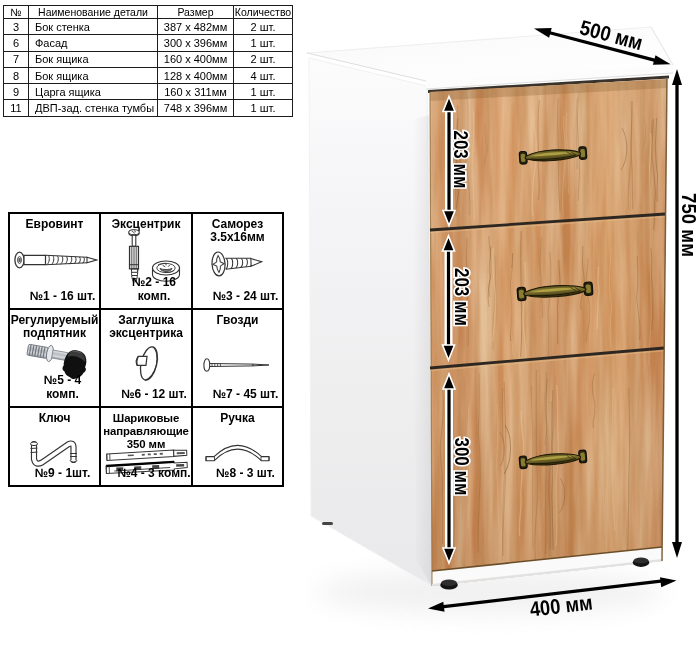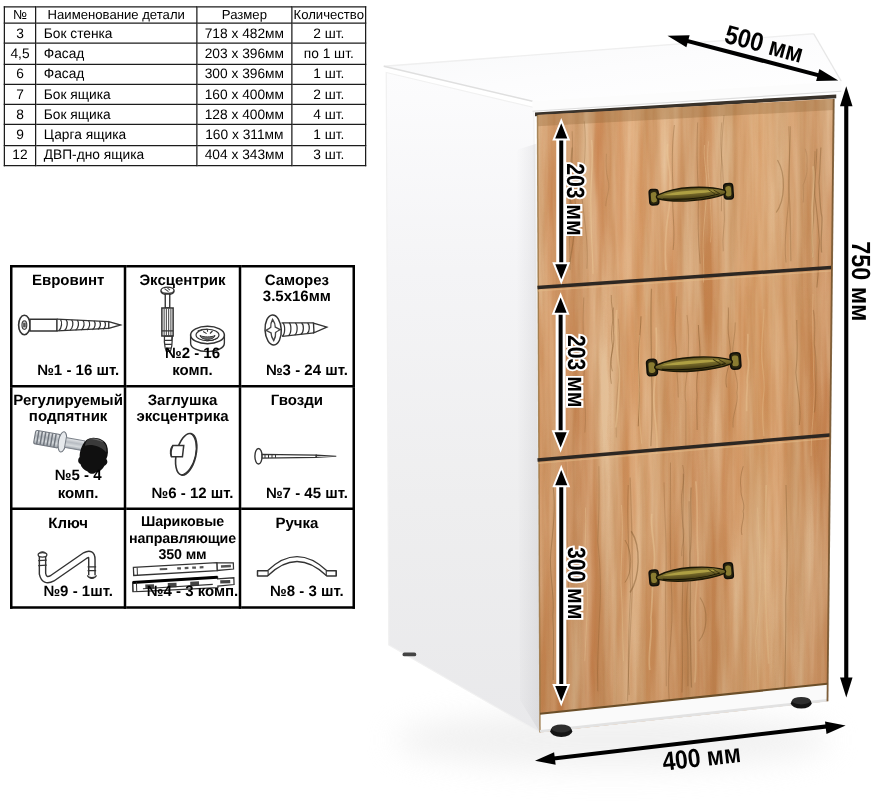--- a/index.html
+++ b/index.html
@@ -26,28 +26,22 @@
 <tbody>
         <tr class="h">
           <td>№</td>
           <td>Наименование детали</td>
           <td>Размер</td>
           <td>Количество</td>
         </tr>
 <tr>
           <td>3</td>
           <td class="n">Бок стенка</td>
-          <td>718 х 482мм</td>
+          <td>387 х 482мм</td>
           <td>2 шт.</td>
-        </tr>
-<tr>
-          <td>4,5</td>
-          <td class="n">Фасад</td>
-          <td>203 х 396мм</td>
-          <td>по 1 шт.</td>
         </tr>
 <tr>
           <td>6</td>
           <td class="n">Фасад</td>
           <td>300 х 396мм</td>
           <td>1 шт.</td>
         </tr>
 <tr>
           <td>7</td>
           <td class="n">Бок ящика</td>
@@ -60,24 +54,24 @@
           <td>128 х 400мм</td>
           <td>4 шт.</td>
         </tr>
 <tr>
           <td>9</td>
           <td class="n">Царга ящика</td>
           <td>160 х 311мм</td>
           <td>1 шт.</td>
         </tr>
 <tr>
-          <td>12</td>
-          <td class="n">ДВП-дно ящика</td>
-          <td>404 х 343мм</td>
-          <td>3 шт.</td>
+          <td>11</td>
+          <td class="n">ДВП-зад. стенка тумбы</td>
+          <td>748 х 396мм</td>
+          <td>1 шт.</td>
         </tr>
 </tbody>
     </table>
 
 <table id="hw">
 <colgroup>
         <col style="width:91px">
         <col style="width:92px">
         <col style="width:91px">
       </colgroup>

